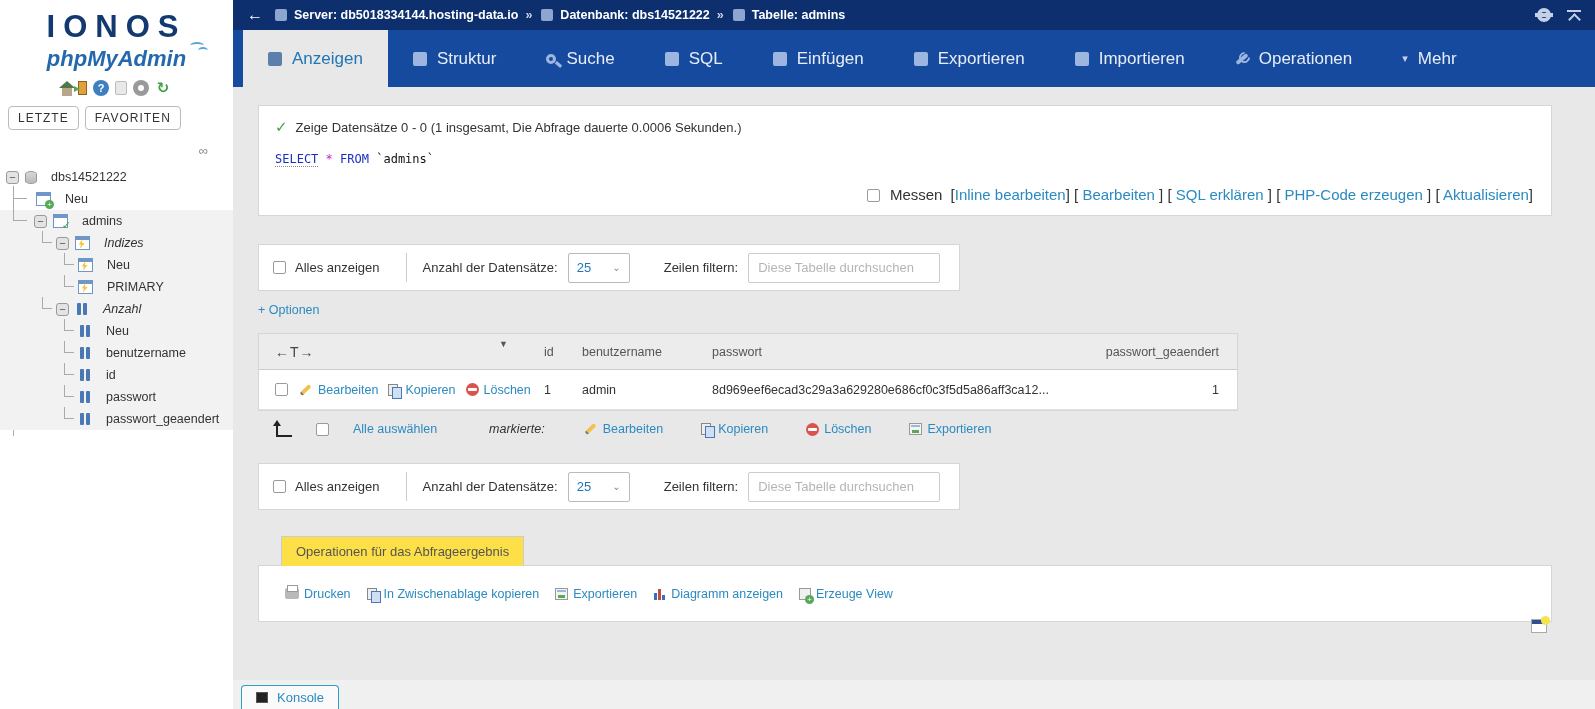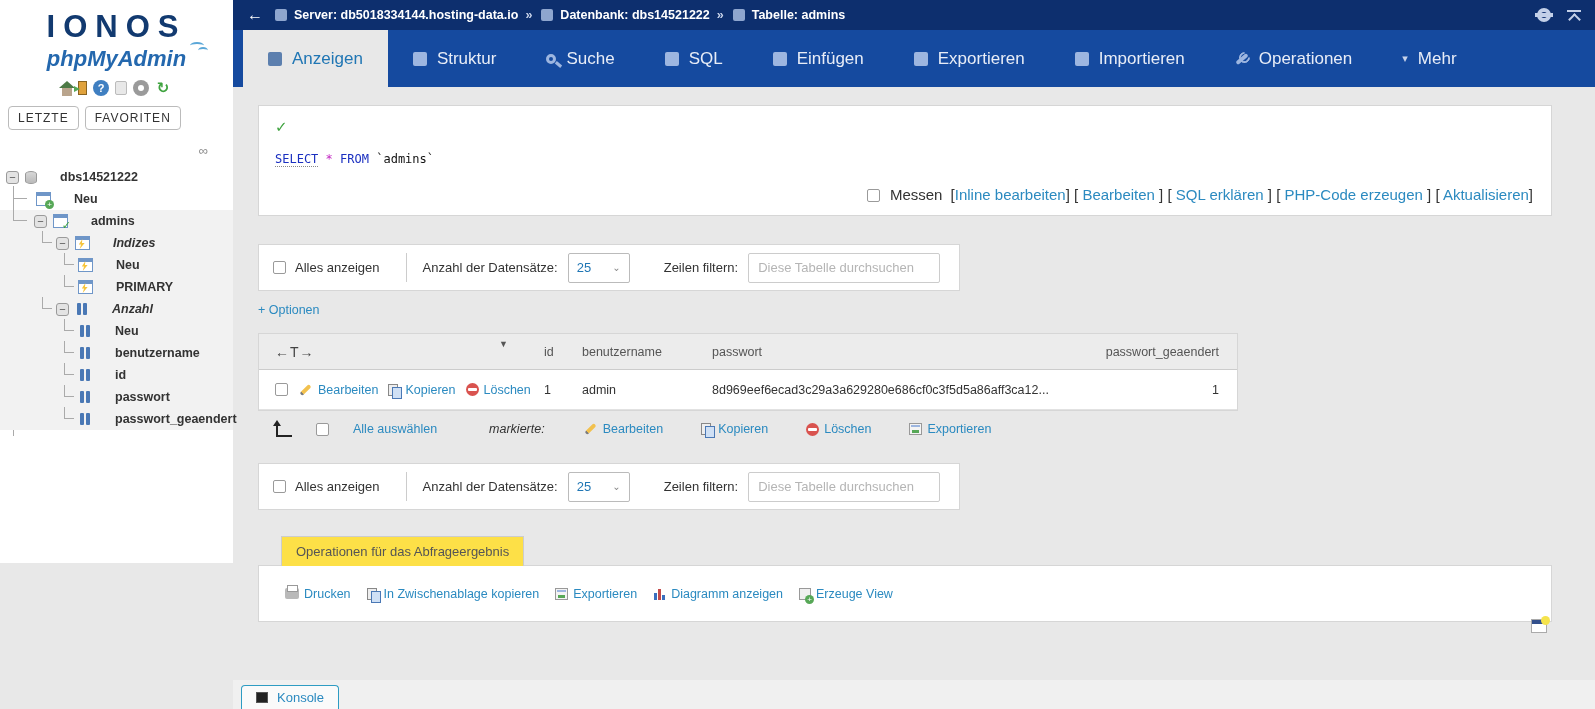--- a/index.html
+++ b/index.html
@@ -1,20 +1,20 @@
 <!DOCTYPE html>
 <html><head>
 <meta charset="utf-8">
 <style>
   * { margin:0; padding:0; box-sizing:border-box; }
   html,body { width:1595px; height:709px; overflow:hidden;
     font-family:"Liberation Sans","DejaVu Sans",sans-serif; background:#e8e8e8; }
 
   
-  .sidebar { position:absolute; left:0; top:0; width:233px; height:563px; background:#fff; z-index:5; }
+  .sidebar { position:absolute; left:0; top:0; width:233px; height:709px; background:#fff; z-index:5; }
   .main { position:absolute; left:233px; top:0; width:1362px; height:709px; background:#e8e8e8; }
 
   
   .topbar { height:30px; background:#0d2f6e; color:#fff; display:flex; align-items:center;
     padding:0 14px; font-size:12.5px; font-weight:bold; }
   .topbar .back { font-size:16px; font-weight:normal; margin-right:10px; cursor:pointer; }
   .bc-icon { display:inline-block; width:12px; height:12px; background:#8ea6cf; border-radius:2px; margin:0 7px 0 2px; }
   .bc-sep { margin:0 7px; color:#c9d4ea; }
   .topbar .spacer { flex:1; }
   .gear-icon { width:14px; height:14px; border-radius:50%; background:#c3d0e8; position:relative; margin-right:16px; cursor:pointer; }
@@ -144,21 +144,21 @@
   .si-refresh { color:#3fa33f; font-size:15px; font-weight:bold; line-height:16px; text-align:center; }
   .side-btns { display:flex; gap:6px; padding:10px 0 0 8px; }
   .side-btn { border:1px solid #bbb; border-radius:4px; background:#fff; font-size:12px; color:#333; padding:4px 9px; letter-spacing:1px; cursor:pointer; }
   .link-icon { position:absolute; right:25px; top:143px; color:#8a8a8a; font-size:13px; cursor:pointer; }
 
   .tree { position:relative; margin-top:36px; font-size:12.5px; color:#333; }
   .tree-row { height:22px; display:flex; align-items:center; position:relative; cursor:pointer; }
   .tree-sel { background:#f2f2f2; }
   .expander { width:13px; height:13px; background:#e3e3e3; border:1px solid #9a9a9a; border-radius:3px;
     font-size:11px; line-height:11px; text-align:center; color:#555; margin-right:6px; flex:none; cursor:pointer; }
-  .tlabel { margin-left:23px; white-space:nowrap;font-weight:bold; }
+  .tlabel { margin-left:14px; white-space:nowrap; }
   .italic { font-style:italic; }
   .d0 { padding-left:6px; } .d1 { padding-left:36px; } .d3 { padding-left:78px; }
   .guide { position:absolute; background:#aaa; }
   .elbow { position:absolute; border-left:1px solid #aaa; border-bottom:1px solid #aaa; height:12px; top:-1px; }
   
   .tico { width:15px; height:14px; flex:none; position:relative; display:inline-block; }
   .tico-db { width:12px; height:13px; background:linear-gradient(#d8d8d8,#b9b9b9); border:1px solid #999; border-radius:6px/3px; }
   .tico-table { background:#fff; border:1px solid #6f96c8; }
   .tico-table::before { content:""; position:absolute; left:0; top:0; right:0; height:3px; background:#6f96c8; }
   .plus-badge::after { content:"+"; position:absolute; right:-4px; bottom:-4px; width:9px; height:9px; background:#57a857; color:#fff;
@@ -326,20 +326,21 @@
       <span>Mehr</span>
     </div>
   </div>
 
   <div class="content">
 
     
     <div class="panel result-panel">
       <div class="success-line">
         <span class="success-icon">✓</span>
+        <span>Zeige Datensätze 0 - 0 (1 insgesamt, Die Abfrage dauerte 0.0006 Sekunden.)</span>
       </div>
       <div class="sql-line">
         <span class="sql-kw">SELECT</span>
         <span class="sql-star">*</span>
         <span class="sql-kw" style="border-bottom:none">FROM</span>
         <span class="sql-table">`admins`</span>
       </div>
       <div class="messen-line">
         <span class="cb"></span>
         <label style="margin-left:6px;">Messen</label>

